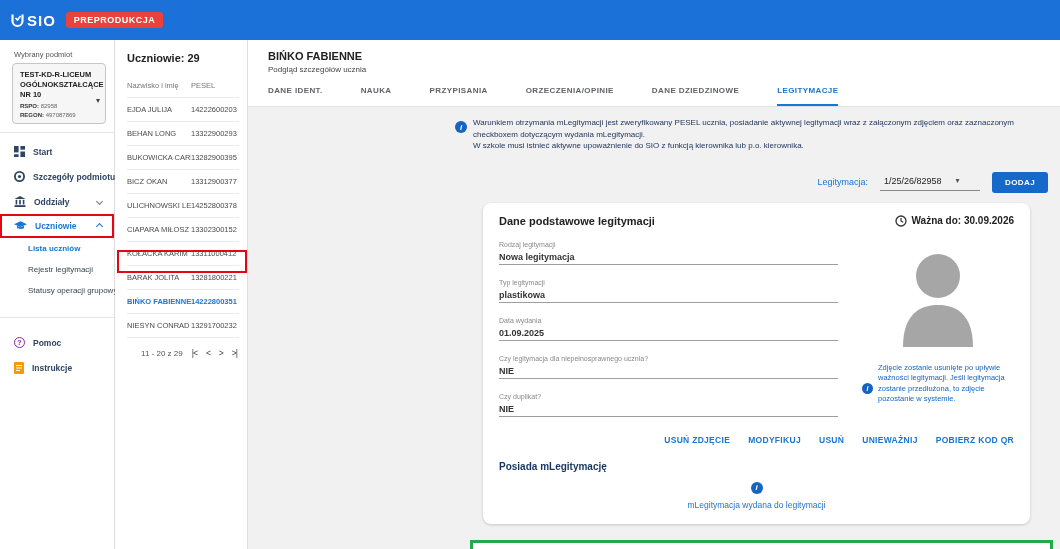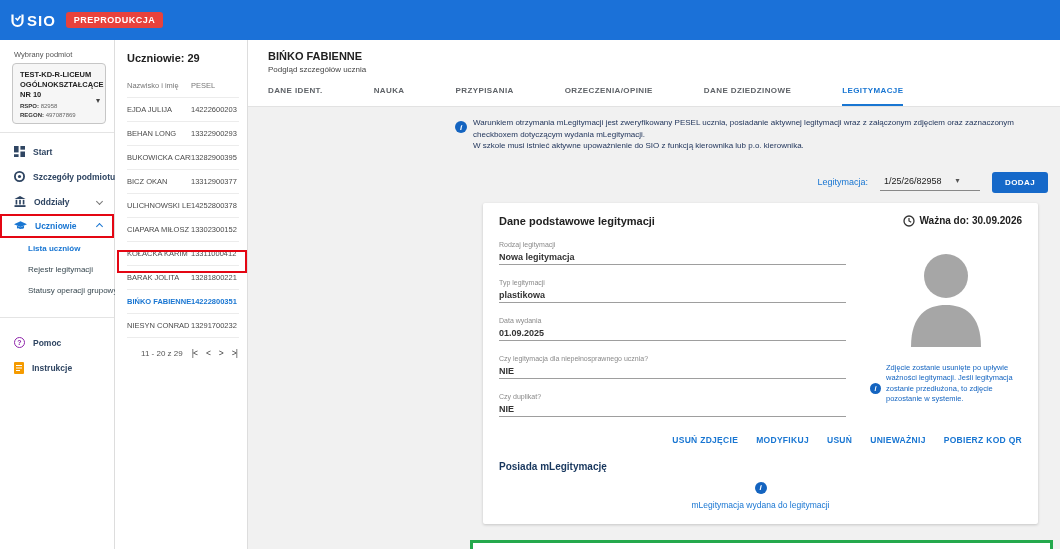--- a/index.html
+++ b/index.html
@@ -45,36 +45,36 @@
   .srow.header .nm, .srow.header .ps { color:#777; font-size:7.5px; }
   .srow.selected .nm, .srow.selected .ps { color:#1976d2; font-weight:bold; }
   .pager { display:flex; align-items:center; justify-content:flex-end; gap:9px; padding:10px 2px; font-size:8px; color:#555; }
   .pager .pbtn { cursor:pointer; font-size:8.5px; color:#444; letter-spacing:-1px; }
 
   
   .main { flex:1; background:#f1f1f1; min-width:0; display:flex; flex-direction:column; }
   .main-header { background:#fff; padding:10px 20px 0 20px; border-bottom:1px solid #e2e2e2; }
   .student-name { font-size:11px; font-weight:bold; color:#212121; }
   .student-sub { font-size:8px; color:#444; margin-top:3px; }
-  .tabs { display:flex; gap:51px; margin-top:12px; }
+  .tabs { display:flex; gap:38px; margin-top:12px; }
   .tab { font-size:8px; font-weight:bold; letter-spacing:.4px; color:#5f6368; padding-bottom:9px; cursor:pointer; border-bottom:2px solid transparent; }
   .tab.active { color:#1976d2; border-bottom-color:#1976d2; }
 
   .notice { display:flex; gap:6px; margin:10px 14px 0 207px; align-items:flex-start; }
   .info-dot { width:12px; height:12px; min-width:12px; border-radius:50%; background:#1464c0; color:#fff; font-size:8px; font-weight:bold; font-style:italic; display:inline-flex; align-items:center; justify-content:center; margin-top:4px; }
   .info-dot::before { content:"i"; }
   .notice-text { font-size:8px; color:#22365c; line-height:1.45; }
 
   .select-row { display:flex; align-items:center; justify-content:flex-end; gap:12px; margin:20px 12px 0 0; }
   .select-label { font-size:9px; color:#1976d2; }
   .uselect { display:flex; align-items:center; gap:14px; border-bottom:1px solid #888; padding:2px 2px 4px 4px; min-width:100px; font-size:9px; color:#222; cursor:pointer; }
   .uselect::after { content:"▾"; color:#555; font-size:8px; }
   .btn-primary { background:#1669c9; color:#fff; font-size:8px; font-weight:bold; letter-spacing:.4px; border:none; border-radius:3px; padding:6px 13px; cursor:pointer; }
 
-  .card { background:#fff; border-radius:2px; box-shadow:0 1px 3px rgba(0,0,0,.18); margin:10px 22px 0 235px; padding:12px 16px 14px 16px; }
+  .card { background:#fff; border-radius:8px; box-shadow:0 1px 3px rgba(0,0,0,.18); margin:10px 30px 0 235px; padding:12px 16px 14px 16px; }
   .card-title-row { display:flex; align-items:center; justify-content:space-between; }
   .card-title { font-size:11px; font-weight:bold; color:#212121; }
   .valid-until { display:flex; align-items:center; gap:5px; font-size:10px; font-weight:bold; color:#212121; }
   .card-body { display:flex; gap:24px; }
   .fields { flex:1; max-width:438px; }
   .field { margin-top:14px; }
   .field .flabel { font-size:7px; color:#8a8a8a; }
   .field .fvalue { font-size:9px; font-weight:bold; color:#333; padding:4px 0 2px 0; border-bottom:1px solid #9e9e9e; }
   .photo-col { width:152px; flex:0 0 auto; display:flex; flex-direction:column; align-items:center; padding-top:18px; }
   .photo-note { display:flex; gap:5px; margin-top:12px; align-items:center; }

